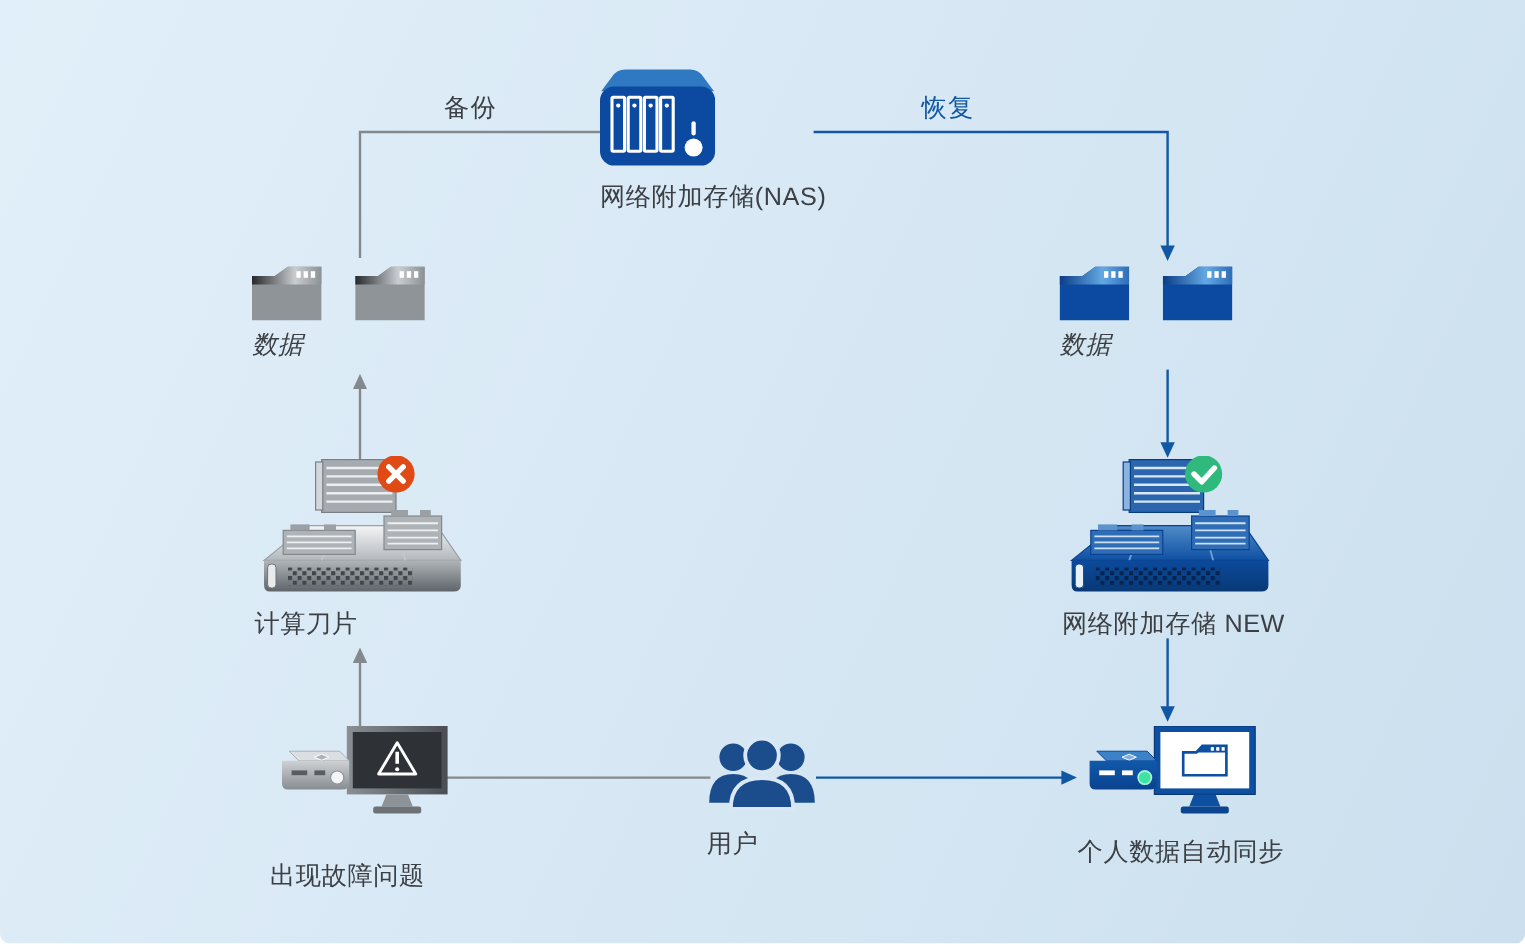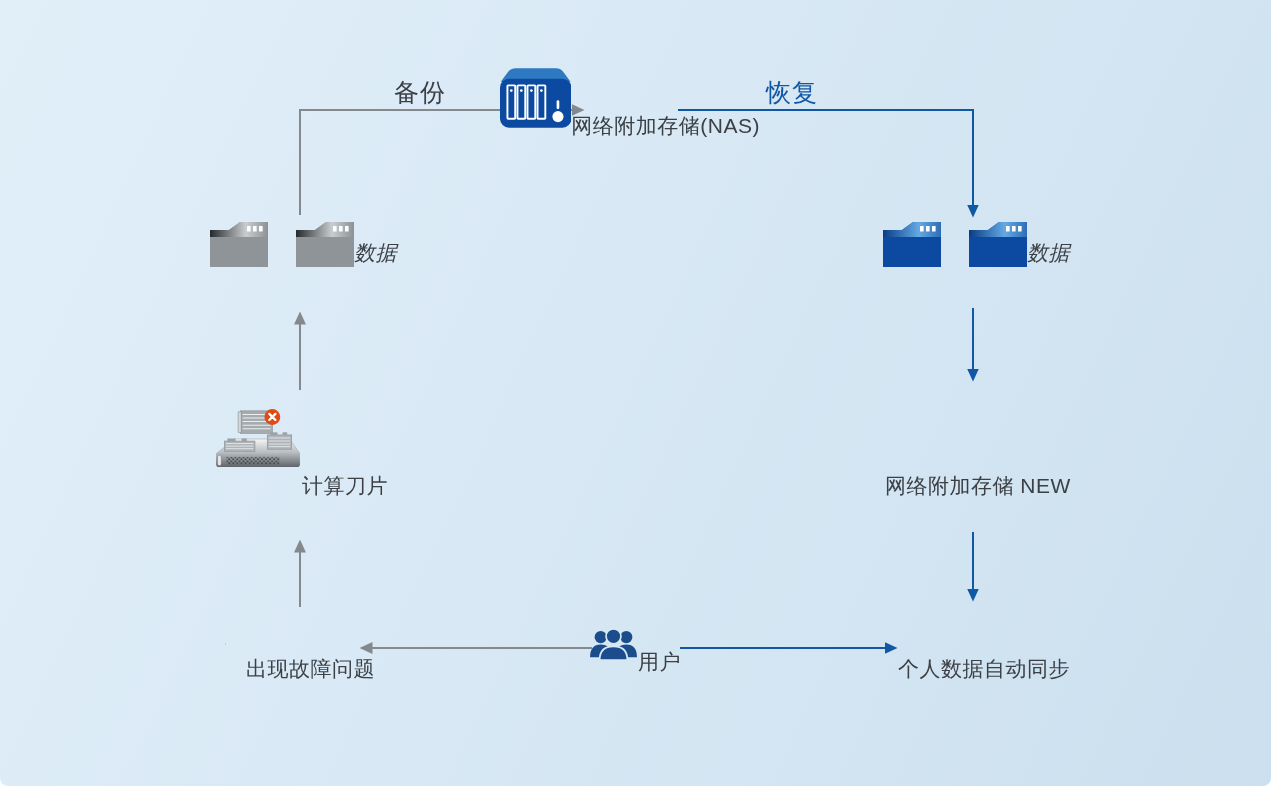--- a/index.html
+++ b/index.html
@@ -1,40 +1,40 @@
 <!DOCTYPE html>
 <html><head>
 <meta charset="utf-8">
 <style>
   html,body{margin:0;padding:0;background:#ffffff;}
   body{width:1271px;height:790px;font-family:"Liberation Sans","DejaVu Sans",sans-serif;}
   .canvas{position:relative;width:1271px;height:786px;overflow:hidden;border-radius:0 0 8px 8px;
           background:linear-gradient(115deg,#e1eff9 0%,#d9e9f5 40%,#d3e5f2 70%,#cbdfee 100%);}
-  .node{position:absolute;display:flex;flex-direction:row;align-items:flex-end;}
+  .node{position:absolute;display:flex;flex-direction:column;align-items:flex-start;}
   .node-label{font-size:21px;color:#3c4045;letter-spacing:.5px;white-space:nowrap;}
-  .edge-label{position:absolute;width:100px;text-align:center;font-size:25px;color:#3c4045;letter-spacing:1px;font-family:Liberation Serif, serif;}
+  .edge-label{position:absolute;width:100px;font-size:21px;color:#3c4045;letter-spacing:1px;font-family:Liberation Serif, serif;}
   .edge-label.blue{color:#1057a5;}
   .folders{display:flex;gap:28px;}
   .overlay{position:absolute;left:0;top:0;pointer-events:none;}
   
   #nas{left:500px;top:56px;width:260px;}
   #nas .node-label{margin-top:10px;}
   #folders-left{left:210px;top:222px;width:180px;}
   #folders-right{left:883px;top:222px;width:180px;}
   #folders-left .node-label,#folders-right .node-label{margin-top:6px;font-style:italic;}
   #blade-failed{left:212px;top:380px;width:176px;}
   #blade-spare{left:885px;top:380px;width:176px;}
   #blade-failed .node-label,#blade-spare .node-label{margin-top:6px;}
   #pc-failed{left:225px;top:605px;width:150px;gap:20px;}
   #pc-sync{left:898px;top:605px;width:150px;}
   #pc-failed .node-label,#pc-sync .node-label{margin-top:13px;}
   #users{left:589px;top:612px;width:92px;}
   #users .node-label{margin-top:13px;}
   #label-backup{left:370px;top:76px;}
-  #label-restore{left:742px;top:76px;}
+  #label-restore{left:768px;top:76px;}
 </style>
 </head>
 <body>
 
 <svg width="0" height="0" style="position:absolute" aria-hidden="true">
   <defs>
     <linearGradient id="fbG" x1="0" y1="0" x2="1" y2="0">
       <stop offset="0" stop-color="#26292c"></stop>
         <stop offset="0.62" stop-color="#c9cdd0"></stop>
         <stop offset="1" stop-color="#8c9194"></stop>

